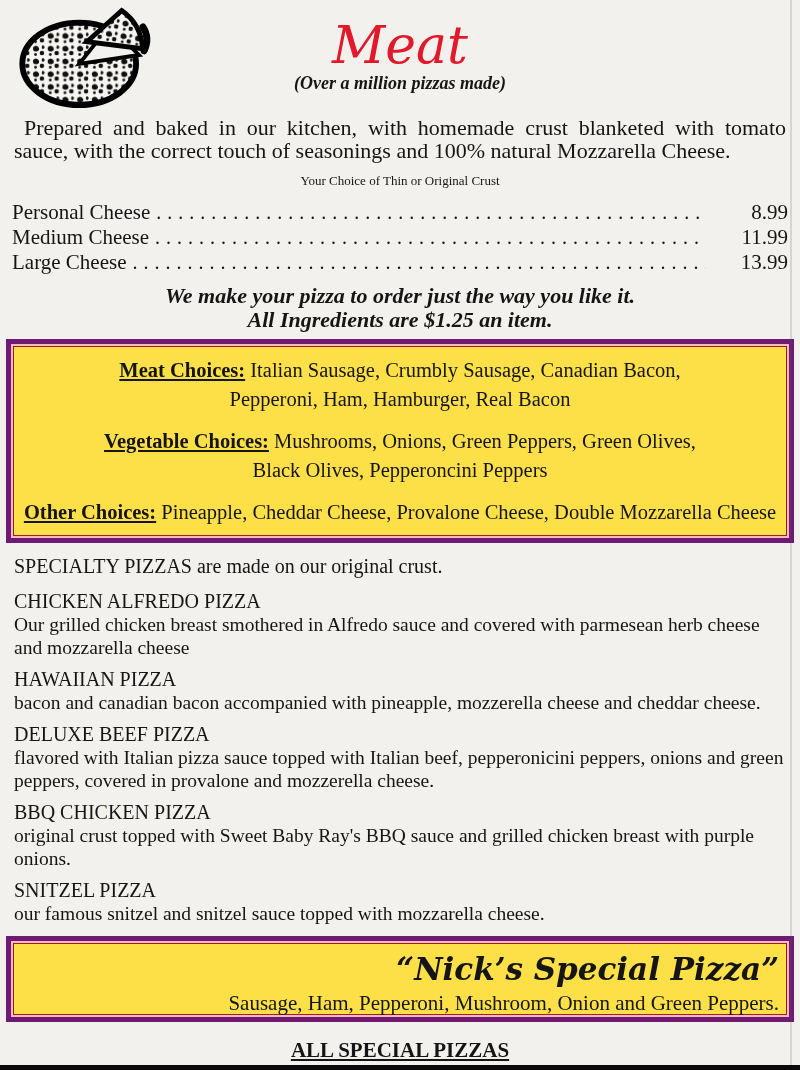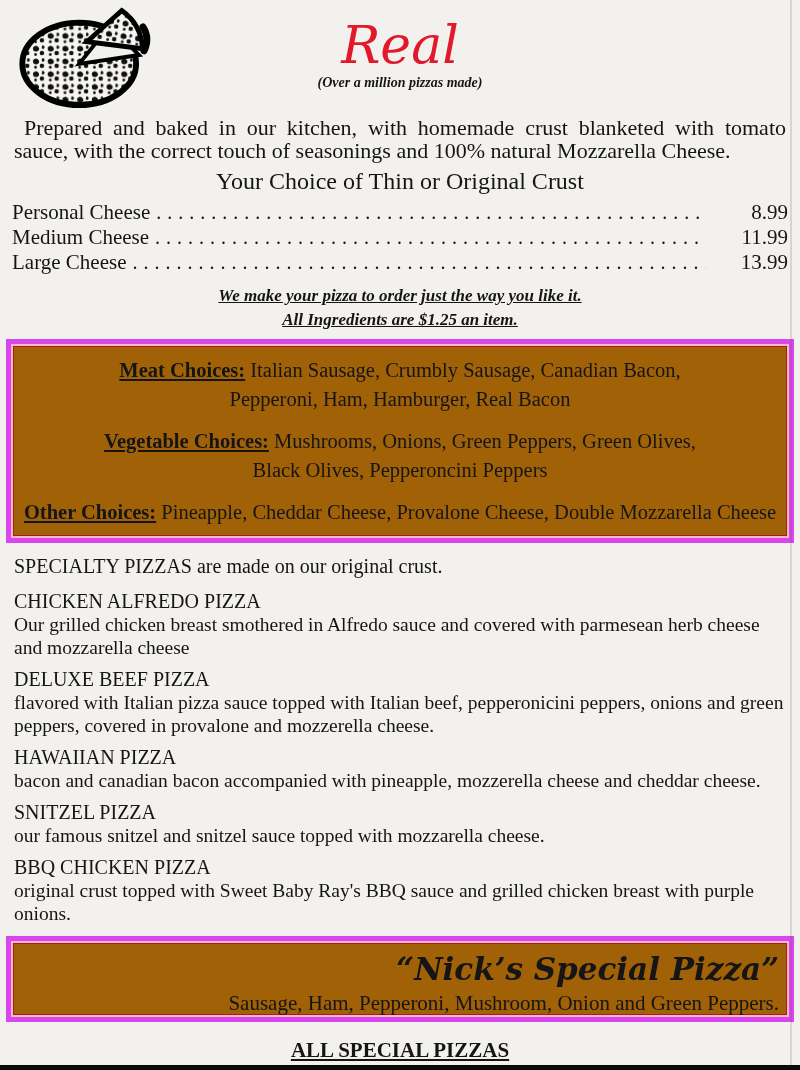--- a/index.html
+++ b/index.html
@@ -9,43 +9,43 @@
     font-family:"Liberation Serif","DejaVu Serif",serif;
   }
   
   .header{position:relative;height:108px;}
   .pizza-art{position:absolute;left:16px;top:6px;}
   .title{
     text-align:center;padding-top:18px;
     font-family:"DejaVu Serif","Liberation Serif",serif;
     font-style:italic;font-size:52px;line-height:54px;color:#e2182b;
   }
-  .subtitle{text-align:center;font-weight:bold;font-style:italic;font-size:14px;line-height:22px;}
+  .subtitle{text-align:center;font-weight:bold;font-style:italic;font-size:18px;line-height:22px;}
   
   .intro{
     margin:8px 14px 0 14px;font-size:22px;line-height:23px;
     text-align:justify;text-indent:10px;
   }
-  .crust-line{text-align:center;font-size:24px;line-height:22px;margin-top:8px;}
+  .crust-line{text-align:center;font-size:13px;line-height:22px;margin-top:8px;}
   
   .pricelist{margin:8px 12px 0 12px;}
   .price-row{display:flex;align-items:flex-start;font-size:21px;line-height:25px;height:25px;}
   .price-row .nm{white-space:nowrap;}
   .price-row .dots{
     flex:1;overflow:hidden;white-space:nowrap;margin:0 6px;
     letter-spacing:6px;font-size:20px;color:#1a1a1a;
   }
   .price-row .pr{min-width:50px;text-align:right;white-space:nowrap;margin-left:26px;}
   
-  .notes{margin-top:9px;text-align:center;font-weight:bold;font-style:italic;font-size:17px;line-height:24px;text-decoration:underline;}
+  .notes{margin-top:9px;text-align:center;font-weight:bold;font-style:italic;font-size:22px;line-height:24px;}
   
   .redbox{
     margin:7px 6px 0 6px;
-    background:#a16207;
-    border:5px solid #d946ef;
+    background:#fde047;
+    border:5px solid #701a75;
     box-shadow:inset 0 0 0 2px #f2bcbe, inset 0 0 0 3px #a91b22;
   }
   .choices{padding:12px 10px 11px 10px;text-align:center;font-size:20.5px;line-height:29px;}
   .choice-group{max-width:640px;margin:0 auto 13px auto;}
   .choice-group:last-child{margin-bottom:0;max-width:none;white-space:nowrap;}
   .choice-label{font-weight:bold;text-decoration:underline;}
   
   .spec-heading{margin:12px 14px 12px 14px;font-size:20px;line-height:23px;}
   .spec-item{margin:9px 14px 0 14px;}
   .spec-name{font-size:20px;line-height:23px;}
@@ -83,21 +83,21 @@
           </pattern>
         </defs>
         <ellipse cx="64" cy="59" rx="58" ry="42" fill="url(#speck)" stroke="#000" stroke-width="6"></ellipse>
         <path d="M64 59 L95 20 L125 50 Z" fill="#f3f1ee" stroke="#000" stroke-width="4"></path>
         <g transform="rotate(9 108 26)">
           <path d="M74 42 L104 5 Q126 16 131 40 Z" fill="url(#speck)" stroke="#000" stroke-width="5"></path>
           <path d="M128 18 Q137 28 133 42" fill="none" stroke="#000" stroke-width="7" stroke-linecap="round"></path>
         </g>
       </svg>
     </div>
-    <div class="title">Real</div>
+    <div class="title">Meat</div>
     <div class="subtitle">(Over a million pizzas made)</div>
   </div>
 
   <div class="intro">Prepared and baked in our kitchen, with homemade crust blanketed with tomato sauce, with the correct touch of seasonings and 100% natural Mozzarella Cheese.</div>
   <div class="crust-line">Your Choice of Thin or Original Crust</div>
 
   <div class="pricelist">
     <div class="price-row">
       <span class="nm">Personal Cheese</span>
       <span class="dots">......................................................................................................................................................</span>
@@ -128,34 +128,34 @@
     </div>
   </div>
 
   <div class="spec-heading">SPECIALTY PIZZAS are made on our original crust.</div>
 
   <div class="spec-item">
     <div class="spec-name">CHICKEN ALFREDO PIZZA</div>
     <div class="spec-desc">Our grilled chicken breast smothered in Alfredo sauce and covered with parmesean herb cheese and mozzarella cheese</div>
   </div>
   <div class="spec-item">
+    <div class="spec-name">HAWAIIAN PIZZA</div>
+    <div class="spec-desc">bacon and canadian bacon accompanied with pineapple, mozzerella cheese and cheddar cheese.</div>
+  </div>
+  <div class="spec-item">
     <div class="spec-name">DELUXE BEEF PIZZA</div>
     <div class="spec-desc">flavored with Italian pizza sauce topped with Italian beef, pepperonicini peppers, onions and green peppers, covered in provalone and mozzerella cheese.</div>
   </div>
   <div class="spec-item">
-    <div class="spec-name">HAWAIIAN PIZZA</div>
-    <div class="spec-desc">bacon and canadian bacon accompanied with pineapple, mozzerella cheese and cheddar cheese.</div>
+    <div class="spec-name">BBQ CHICKEN PIZZA</div>
+    <div class="spec-desc">original crust topped with Sweet Baby Ray's BBQ sauce and grilled chicken breast with purple onions.</div>
   </div>
   <div class="spec-item">
     <div class="spec-name">SNITZEL PIZZA</div>
     <div class="spec-desc">our famous snitzel and snitzel sauce topped with mozzarella cheese.</div>
-  </div>
-  <div class="spec-item">
-    <div class="spec-name">BBQ CHICKEN PIZZA</div>
-    <div class="spec-desc">original crust topped with Sweet Baby Ray's BBQ sauce and grilled chicken breast with purple onions.</div>
   </div>
 
   <div class="redbox nickbox">
     <div class="nick-inner">
       <div class="nick-title">“Nick’s Special Pizza”</div>
       <div class="nick-toppings">Sausage, Ham, Pepperoni, Mushroom, Onion and Green Peppers.</div>
     </div>
   </div>
 
   <div class="allspecial"><span>ALL SPECIAL PIZZAS</span></div>

